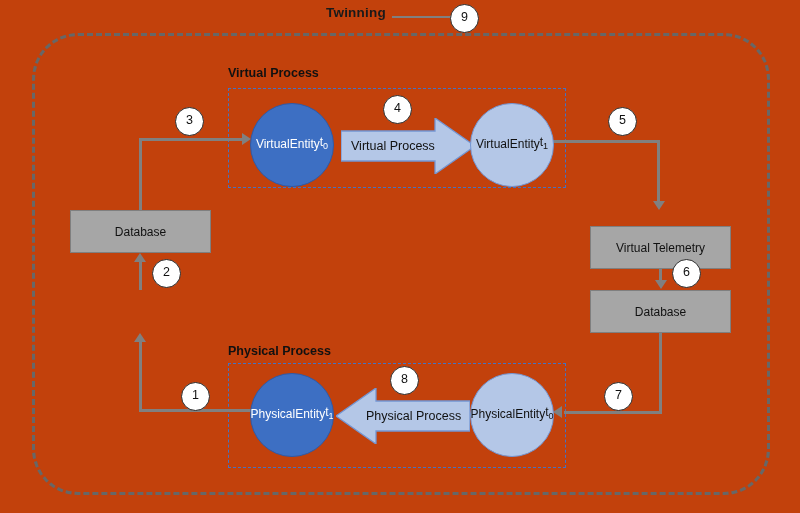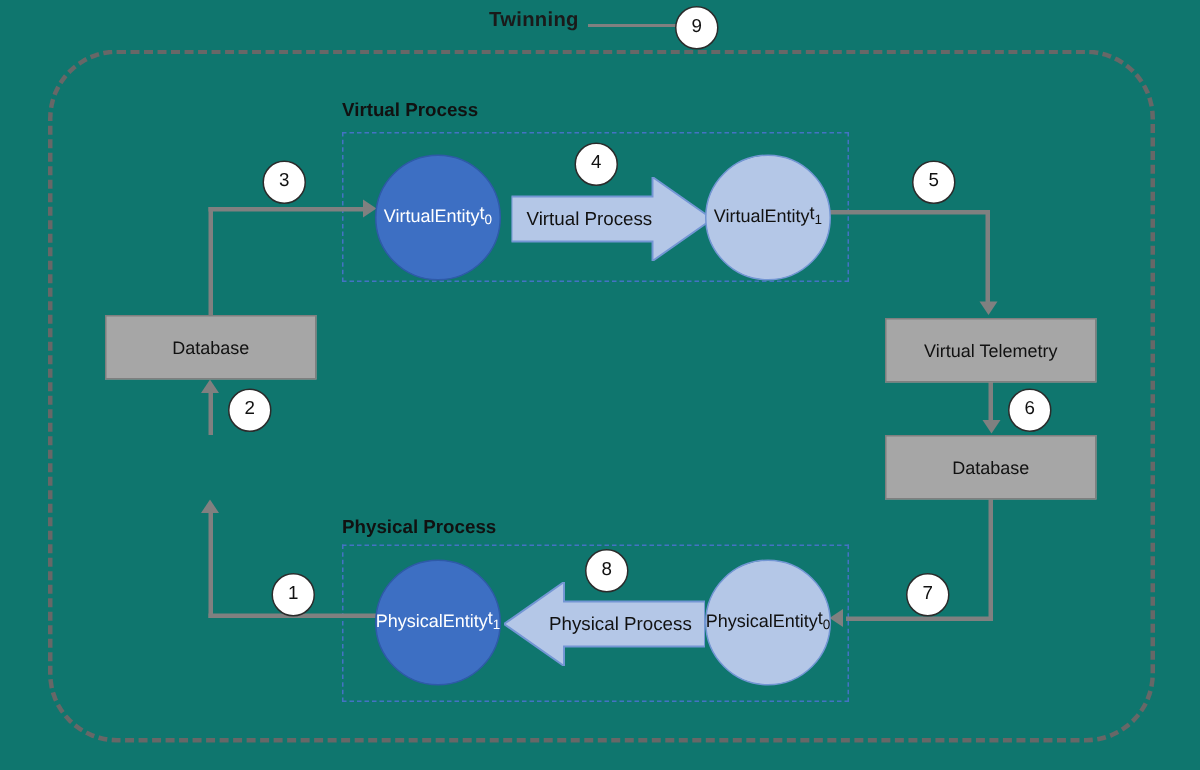--- a/index.html
+++ b/index.html
@@ -7,21 +7,21 @@
     padding: 0;
     background: #ffffff;
   }
   body {
     font-family: "Liberation Sans", sans-serif;
   }
   #canvas {
     position: relative;
     width: 800px;
     height: 513px;
-    background: #0f766e;
+    background: #c2410c;
     overflow: hidden;
   }
   .abs { position: absolute; }
 
   
   .outer-boundary {
     left: 32px;
     top: 33px;
     width: 738px;
     height: 462px;
@@ -214,21 +214,21 @@
   <div class="abs entity light" style="left:470px; top:373px; width:84px; height:84px;">
     <span>Physical</span>
     <span>Entity</span>
     <span class="sub"><span>t</span><sub>0</sub></span>
   </div>
 
   <div class="abs grey-box" style="left:70px; top:210px; width:141px; height:43px;">
     <span>Database</span>
   </div>
 
-  <div class="abs grey-box" style="left:590px; top:212px; width:141px; height:43px;">
+  <div class="abs grey-box" style="left:590px; top:226px; width:141px; height:43px;">
     <span>Virtual Telemetry</span>
   </div>
   <div class="abs grey-box" style="left:590px; top:290px; width:141px; height:43px;">
     <span>Database</span>
   </div>
 
   <div class="abs conn conn-v" style="left:139px; top:262px; height:28px;"></div>
   <div class="abs head head-up" style="left:134px; top:253px;"></div>
   <div class="abs num-circle" style="left:152px; top:259px;">2</div>
 

